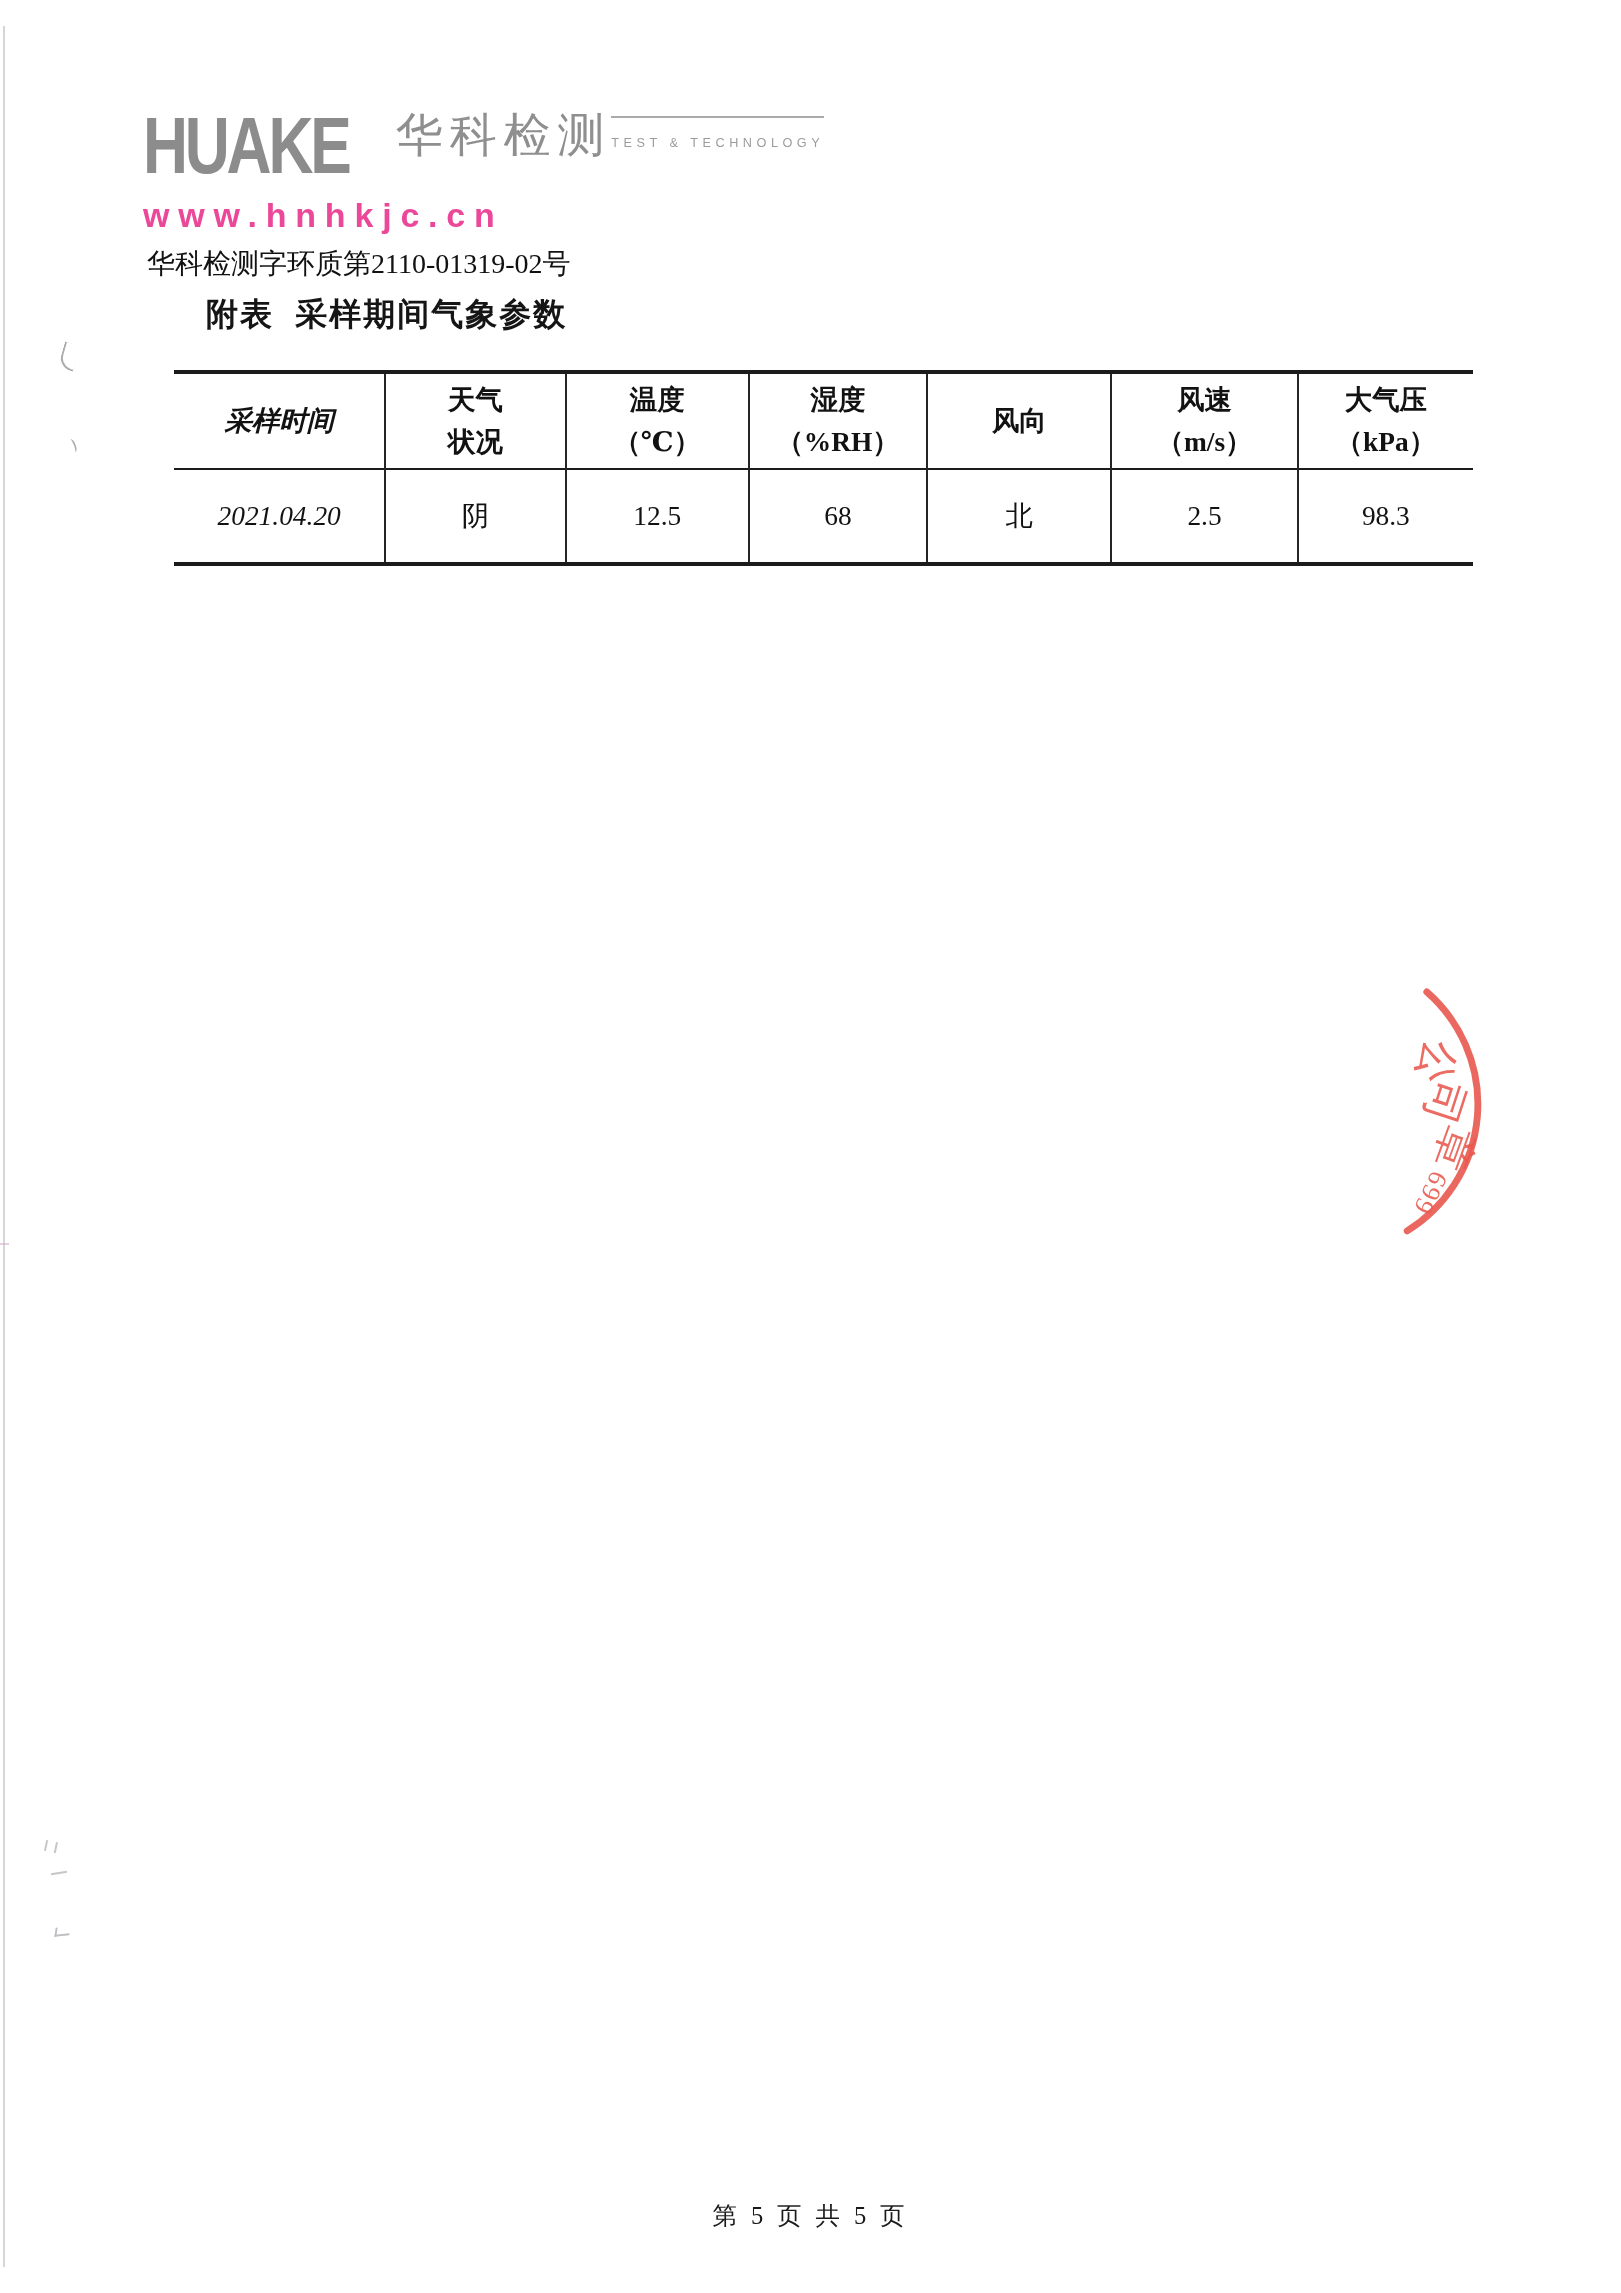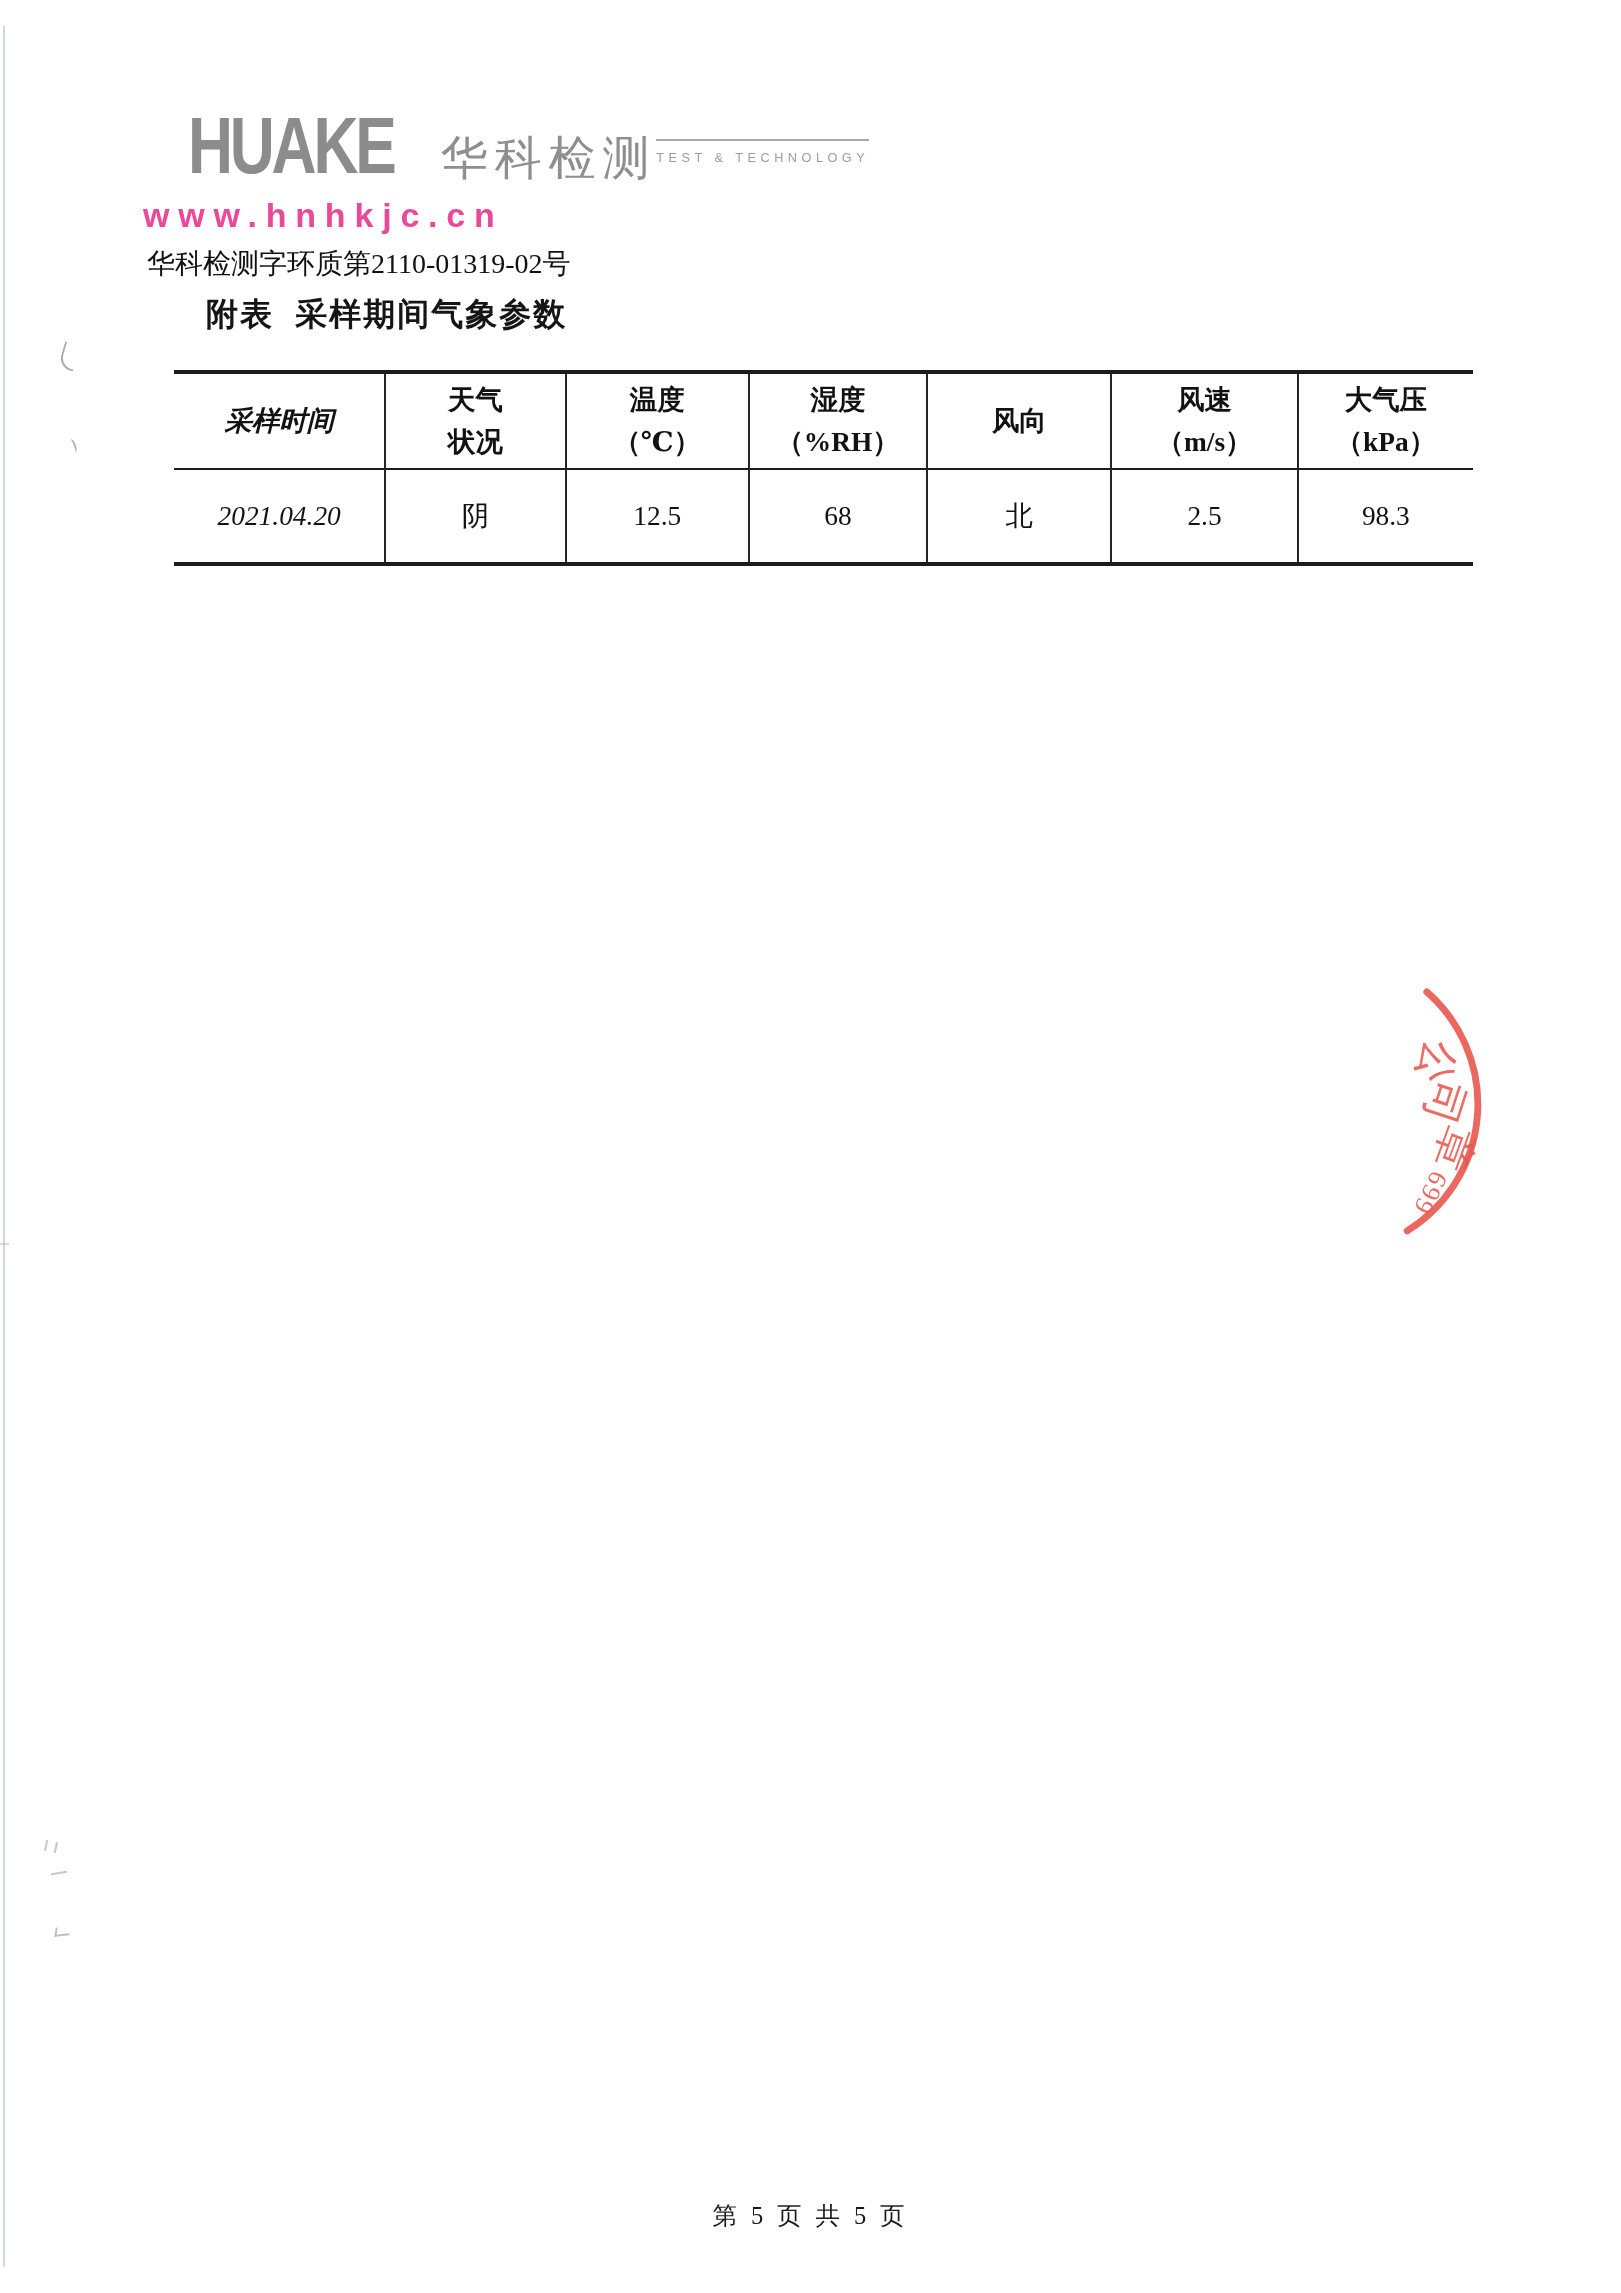--- a/index.html
+++ b/index.html
@@ -25,33 +25,33 @@
   .af3 { left:45px; top:1841px; width:11.8px; height:10.8px;
          border-left:2px solid #6f747a; border-right:2px solid #6f747a; transform:rotate(12deg); opacity:.4; }
   .af4 { left:51px; top:1872px; width:15.7px; height:0;
          border-top:2px solid #8a8f94; transform:rotate(-9deg); }
   .af5 { left:55px; top:1927px; width:14.7px; height:8.8px;
          border-bottom:2px solid #63676d; border-left:2px solid #63676d;
          transform:rotate(-6deg) skewX(-14deg); opacity:.42; }
   .af6 { left:0; top:1243px; width:8.8px; height:0; border-top:2px solid #d9a6c2; opacity:.55; }
 
   
-  .logo-row { position:absolute; left:143px; top:112px; display:flex; align-items:flex-end;margin-left:45px; }
+  .logo-row { position:absolute; left:143px; top:112px; display:flex; align-items:flex-start; }
   .brand {
     font-family:"Liberation Sans","DejaVu Sans",sans-serif;
     font-weight:900; font-size:76px; line-height:.92;
     letter-spacing:-3.9px; color:#8c8c8c;
     transform:scaleX(.82) scaleY(1.05); transform-origin:left bottom;
   }
   .brand-right { display:flex; flex-direction:row; margin-left:2px; }
   .brand-cn { font-size:47px; line-height:1; letter-spacing:6.9px;
               color:#8f8f8f; font-weight:500; white-space:nowrap; }
   .tagline { font-family:"Liberation Sans","DejaVu Sans",sans-serif;
              font-size:12.7px; letter-spacing:4.5px; color:#9c9c9c;
-             border-top:2px solid #aaaaaa; padding-top:10px; margin-top:3.9px; white-space:nowrap; }
+             border-top:2px solid #aaaaaa; padding-top:18px; margin-top:3.9px; white-space:nowrap; }
   .website { position:absolute; left:143px; top:196px;
              font-family:Liberation Sans, sans-serif;
              font-weight:bold; font-size:34px; letter-spacing:8.8px; color:#ec4899; }
   .doc-number { position:absolute; left:147px; top:245px; font-size:28px; color:#111; }
 
   .title { position:absolute; left:206px; top:293px;
            font-size:32px; font-weight:bold; letter-spacing:2px;font-family:Liberation Mono, monospace; }
 
   
   .table-wrap { position:absolute; left:174px; top:370px; width:1299px; }

